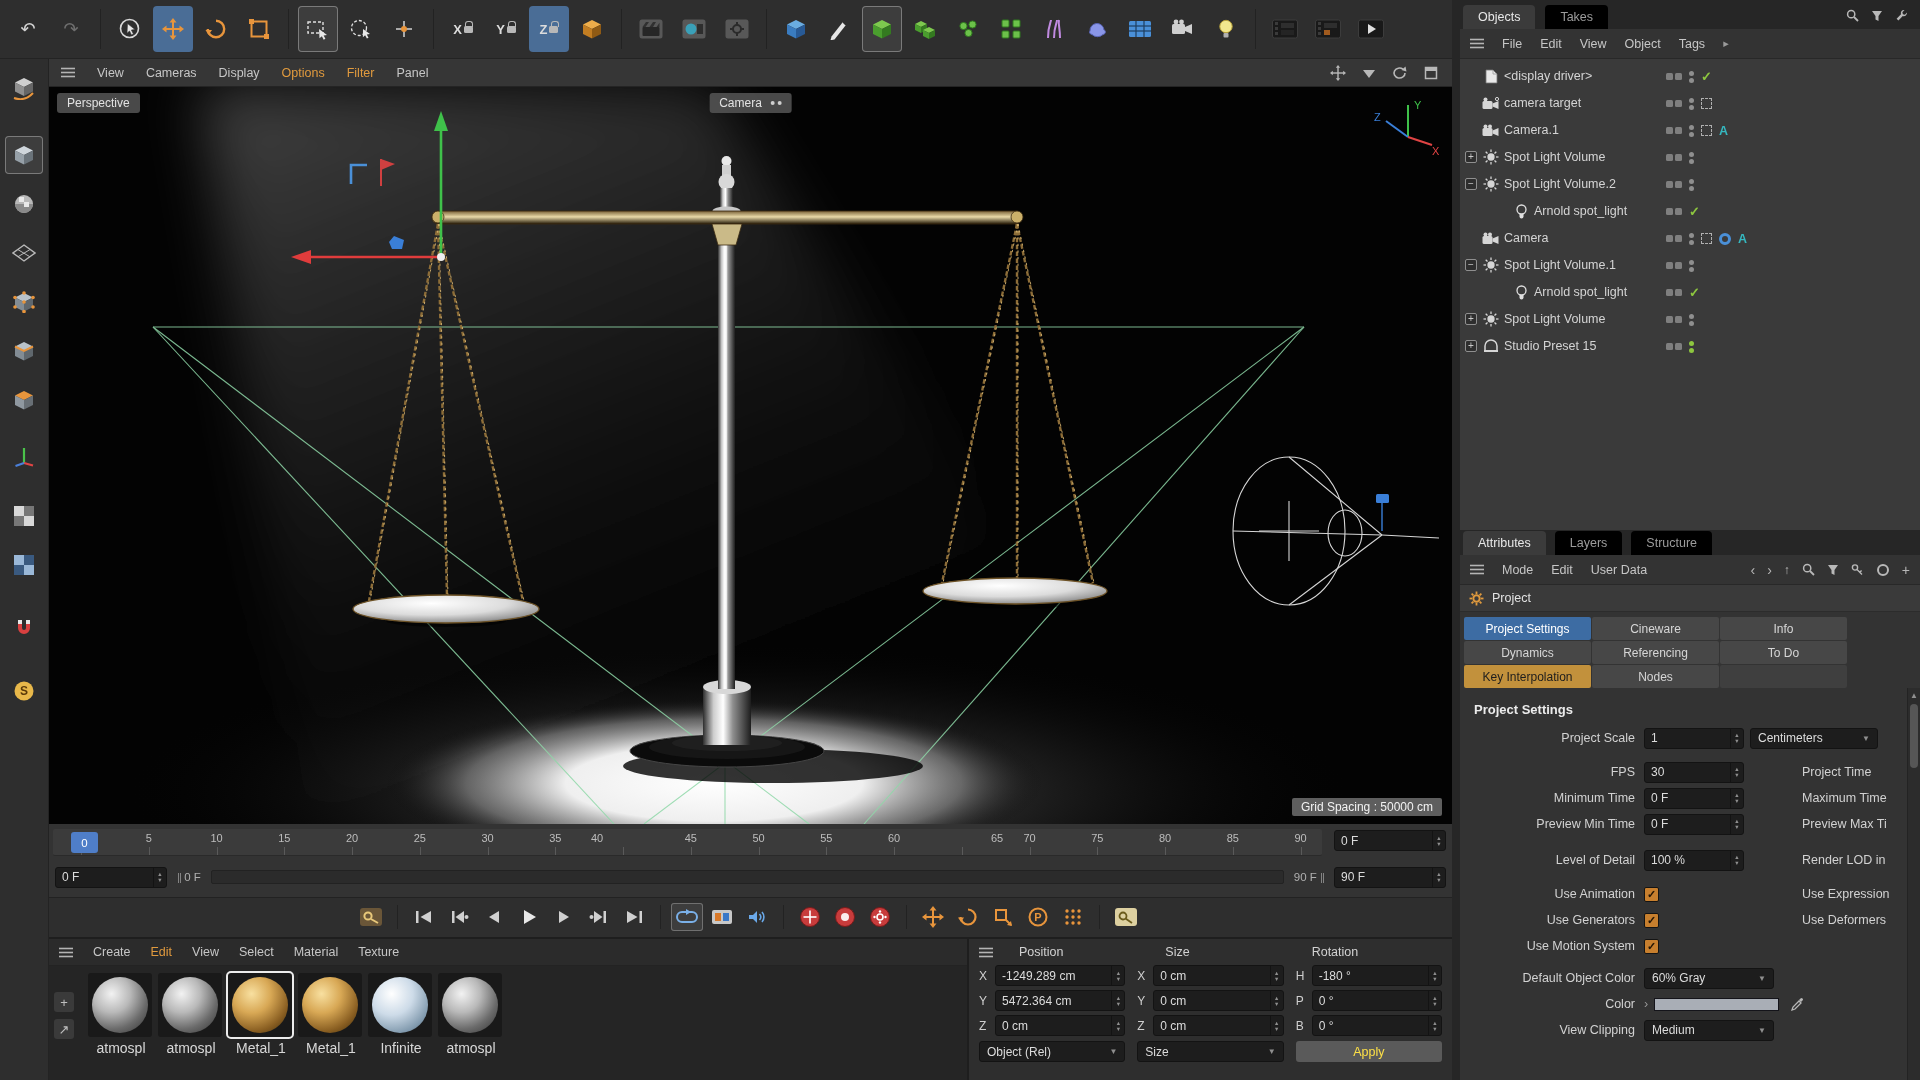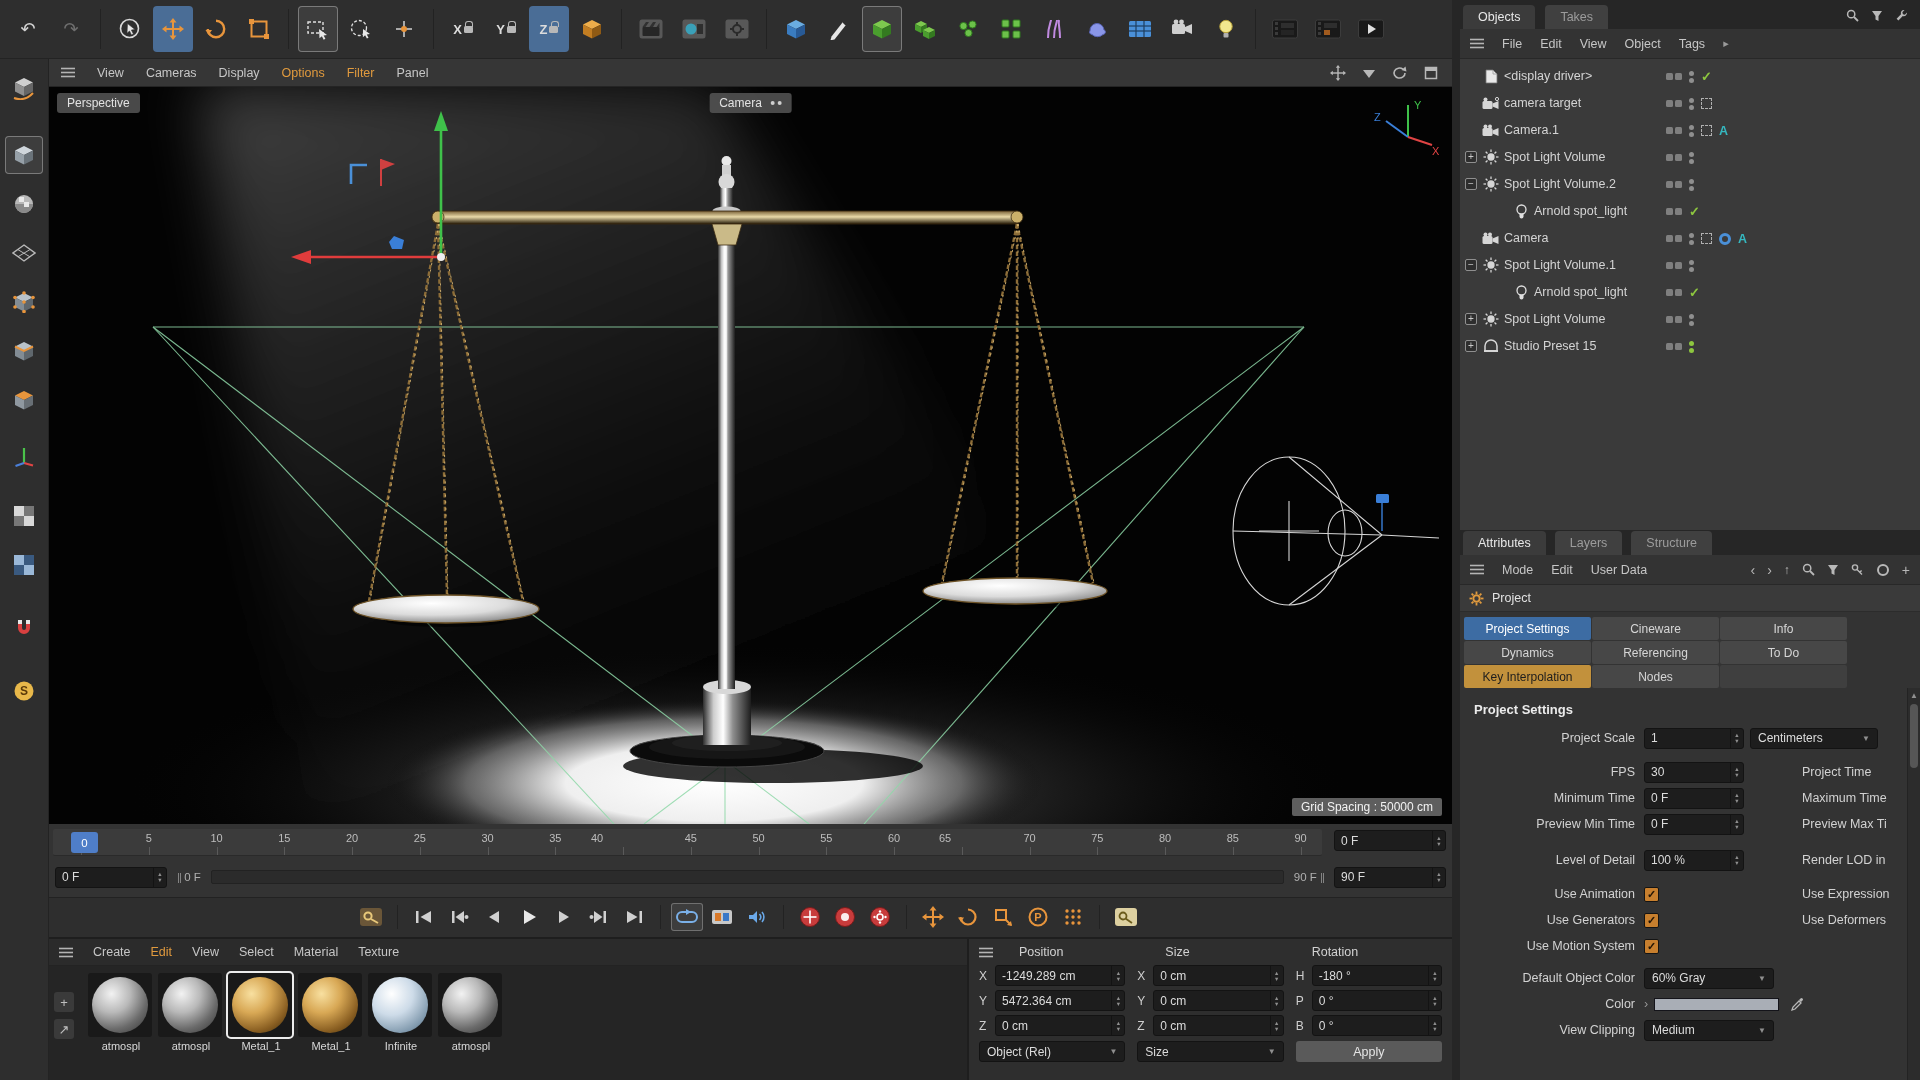--- a/index.html
+++ b/index.html
@@ -86,43 +86,43 @@
   .sbtn{width:20px;height:20px;background:#3a3a3a;border-radius:3px;color:#c0c0c0;display:flex;
         align-items:center;justify-content:center;font-size:13px}
   .mats{position:absolute;left:39px;top:7px;display:flex;gap:4px}
   .mat{width:66px}
   .mat .ball{width:64px;height:64px;border-radius:3px;background:#191919;display:flex;align-items:center;justify-content:center}
   .mat.selected .ball{outline:2px solid #ececec}
   .sphere{width:56px;height:56px;border-radius:50%}
   .sphere.gray{background:radial-gradient(circle at 35% 30%,#f2f2f2 0%,#b9b9b9 35%,#6b6b6b 66%,#2d2d2d 100%)}
   .sphere.gold{background:radial-gradient(circle at 35% 30%,#f8e0a0 0%,#d8a855 36%,#8a5f22 70%,#392606 100%)}
   .sphere.blue{background:radial-gradient(circle at 35% 30%,#ffffff 0%,#cddbe8 40%,#8099ad 75%,#3e4d5a 100%)}
-  .mlabel{font-size:11px;color:#d8d8d8;text-align:center;padding-top:3px;white-space:nowrap;overflow:hidden}
+  .mlabel{font-size:14px;color:#d8d8d8;text-align:center;padding-top:3px;white-space:nowrap;overflow:hidden}
 
   
   .coords{position:absolute;left:967px;top:937px;width:485px;height:143px;background:#2e2e2e;
           border-top:2px solid #1e1e1e;border-left:2px solid #1e1e1e;padding:0 10px;overflow:hidden}
   .coords-head{height:26px;display:grid;grid-template-columns:24px 1fr 1fr 1fr;align-items:center}
   .chead{color:#d2d2d2;padding-left:16px}
   .cgrid{display:grid;grid-template-columns:1fr 1fr 1fr;column-gap:12px;row-gap:4px}
   .ccell{display:flex;align-items:center;gap:6px}
   .clab{width:10px;color:#cfcfcf;font-size:12px;flex:0 0 auto}
   .ccell .nf{flex:1;min-width:0}
   .dd{background:#1d1d1d;border:1px solid #131313;border-radius:3px;height:21px;display:flex;
       align-items:center;padding:0 7px;color:#dcdcdc;font-size:12px}
   .dd .caret{margin-left:auto;color:#8f8f8f;font-size:8px;padding-left:6px}
   .cbottom{display:grid;grid-template-columns:1fr 1fr 1fr;column-gap:12px;margin-top:5px}
   .applybtn{background:#5a5a5a;border-radius:3px;height:21px;display:flex;align-items:center;
-            justify-content:center;color:#e5e5e5}
+            justify-content:center;color:#fde047}
 
   
   .rpanel{position:absolute;left:1452px;top:0;width:468px;height:1080px;background:#333;
           border-left:8px solid #262626}
   .ptabs{height:29px;background:#262626;display:flex;align-items:flex-end;gap:2px;padding-left:3px}
-  .tab{padding:5px 15px;background:#404040;color:#9c9c9c;border-radius:4px 4px 0 0;font-size:12.5px}
+  .tab{padding:5px 15px;background:#000000;color:#9c9c9c;border-radius:4px 4px 0 0;font-size:12.5px}
   .tab.active{background:#3b3b3b;color:#e8e8e8}
   .hicons{margin-left:auto;display:flex;gap:12px;align-items:center;padding:0 12px 7px 0}
   .ric{display:flex;align-items:center;color:#b8b8b8;font-size:13px}
   .pmenu{height:30px;display:flex;align-items:center;gap:18px;padding-left:10px;background:#333;
          border-bottom:1px solid #282828}
   .more{color:#9a9a9a;font-size:11px}
   .tree{height:471px;background:#3a3a3a;position:relative;padding-top:4px;overflow:hidden}
   .trow{height:27px;position:relative}
   .texp{position:absolute;left:5px;top:7px;width:12px;height:12px;border:1px solid #8f8f8f;border-radius:2px;
         font-size:10px;line-height:10px;text-align:center;color:#c8c8c8;background:#2e2e2e}
@@ -719,21 +719,21 @@
         <span class="tick" style="left:544px">40</span>
         <i class="tickline" style="left:637.75px"></i>
         <span class="tick" style="left:637.75px">45</span>
         <i class="tickline" style="left:705.5px"></i>
         <span class="tick" style="left:705.5px">50</span>
         <i class="tickline" style="left:773.25px"></i>
         <span class="tick" style="left:773.25px">55</span>
         <i class="tickline" style="left:841px"></i>
         <span class="tick" style="left:841px">60</span>
         <i class="tickline" style="left:908.75px"></i>
-        <span class="tick" style="left:892px">65</span>
+        <span class="tick" style="left:944px">65</span>
         <i class="tickline" style="left:976.5px"></i>
         <span class="tick" style="left:976.5px">70</span>
         <i class="tickline" style="left:1044.25px"></i>
         <span class="tick" style="left:1044.25px">75</span>
         <i class="tickline" style="left:1112px"></i>
         <span class="tick" style="left:1112px">80</span>
         <i class="tickline" style="left:1179.75px"></i>
         <span class="tick" style="left:1179.75px">85</span>
         <i class="tickline" style="left:1247.5px"></i>
         <span class="tick" style="left:1247.5px">90</span>

